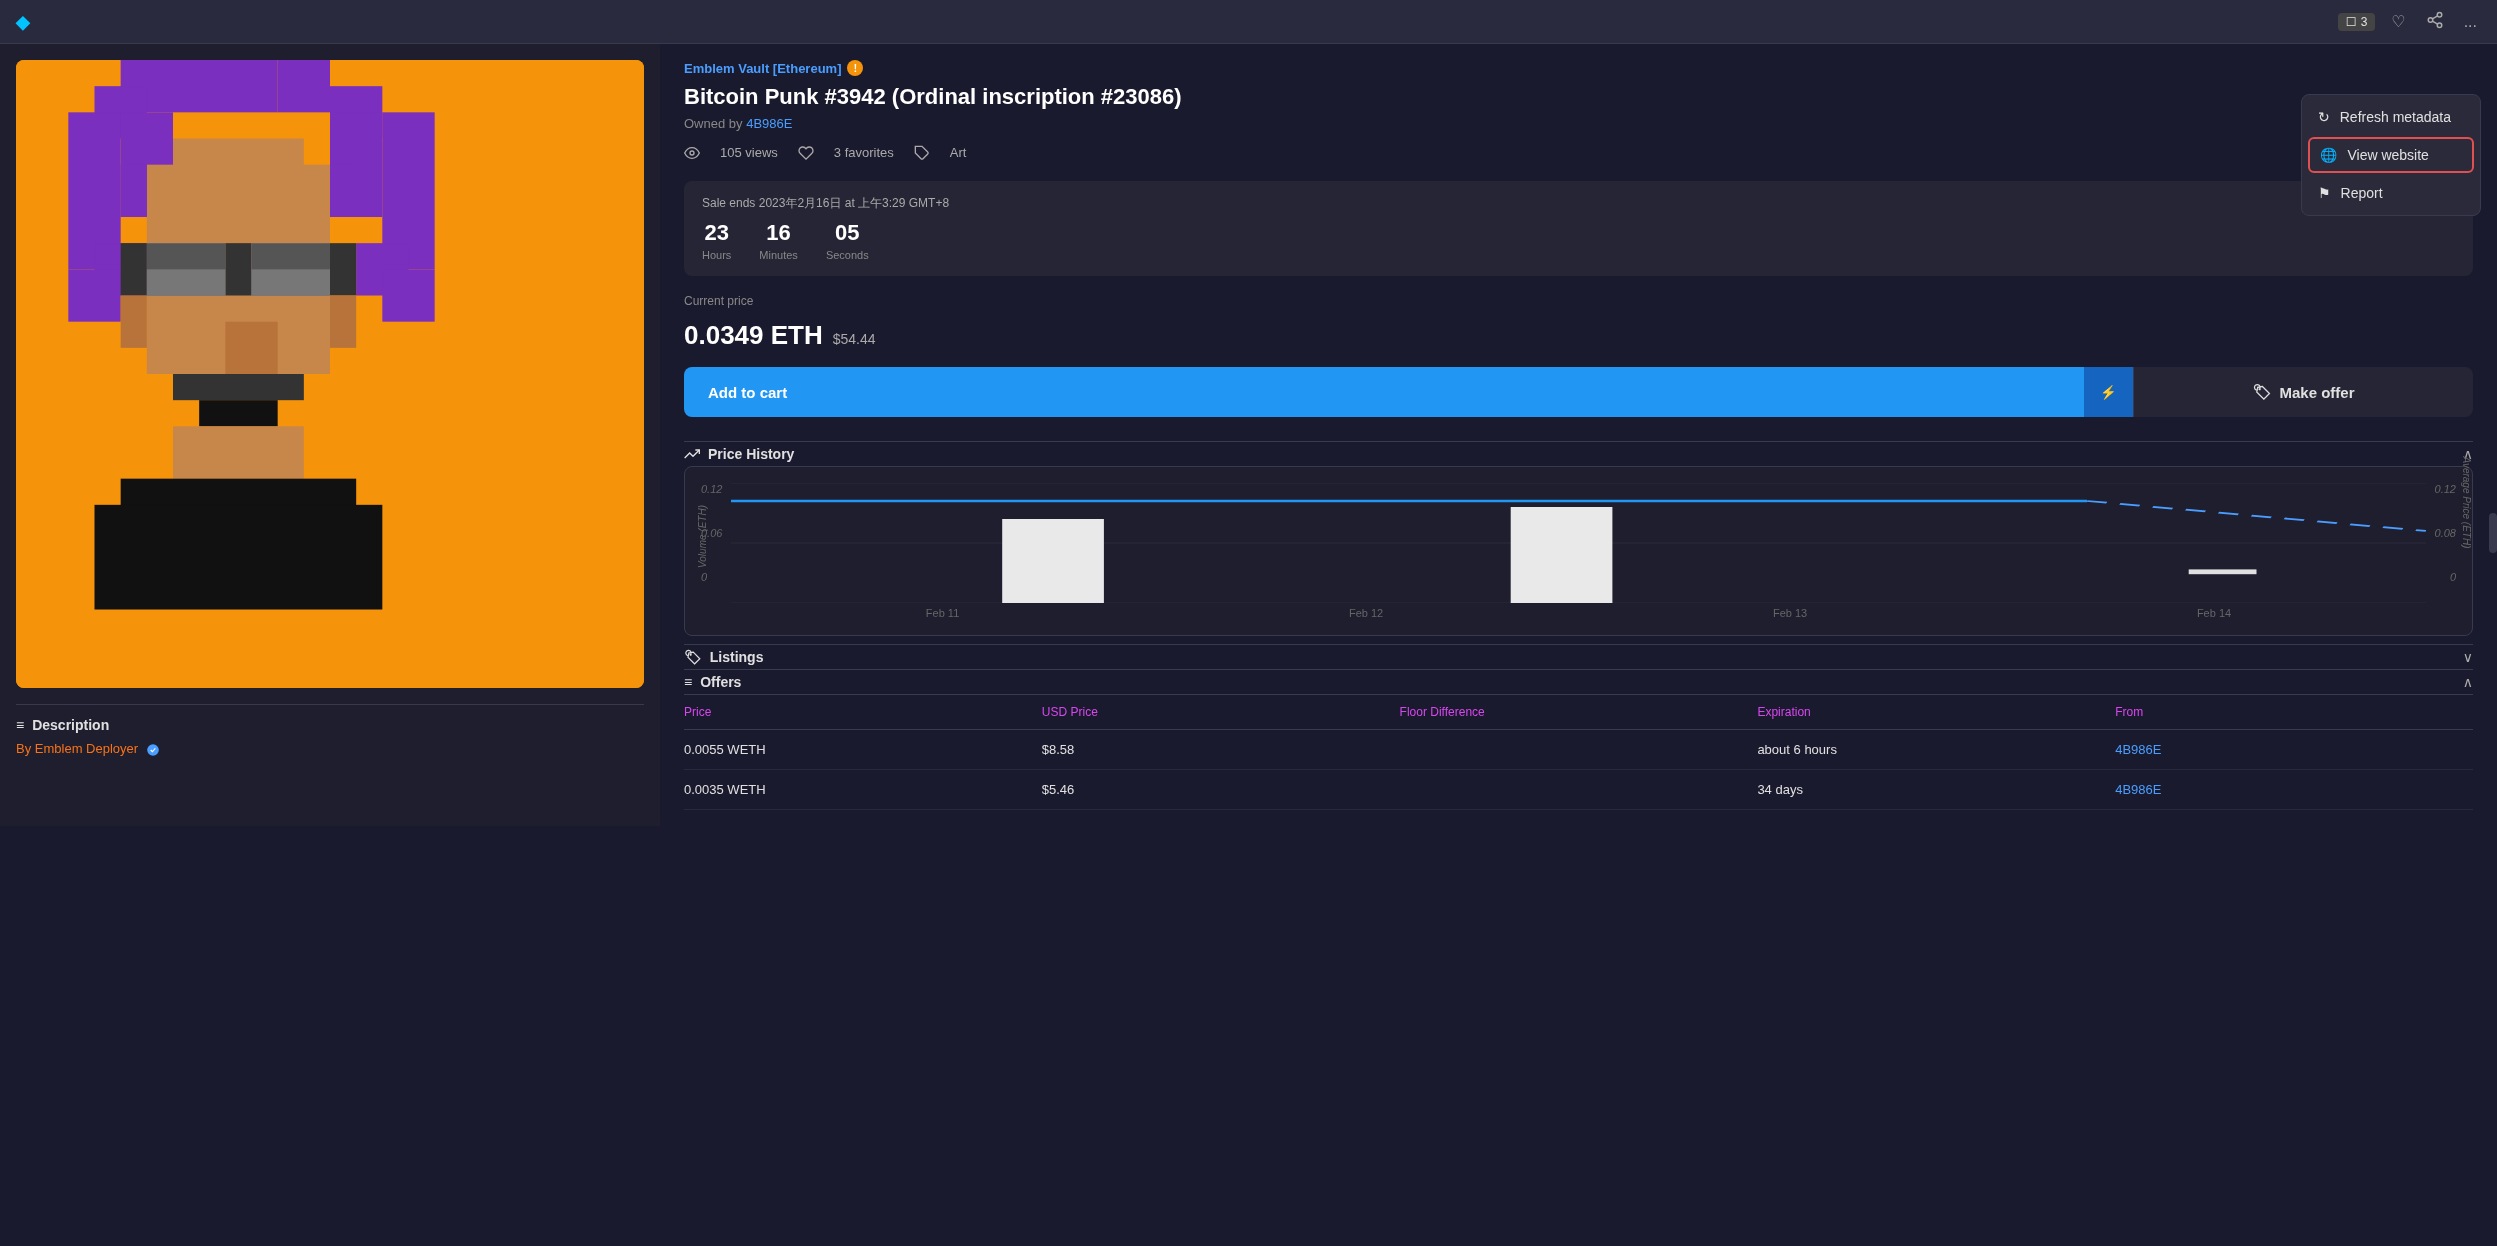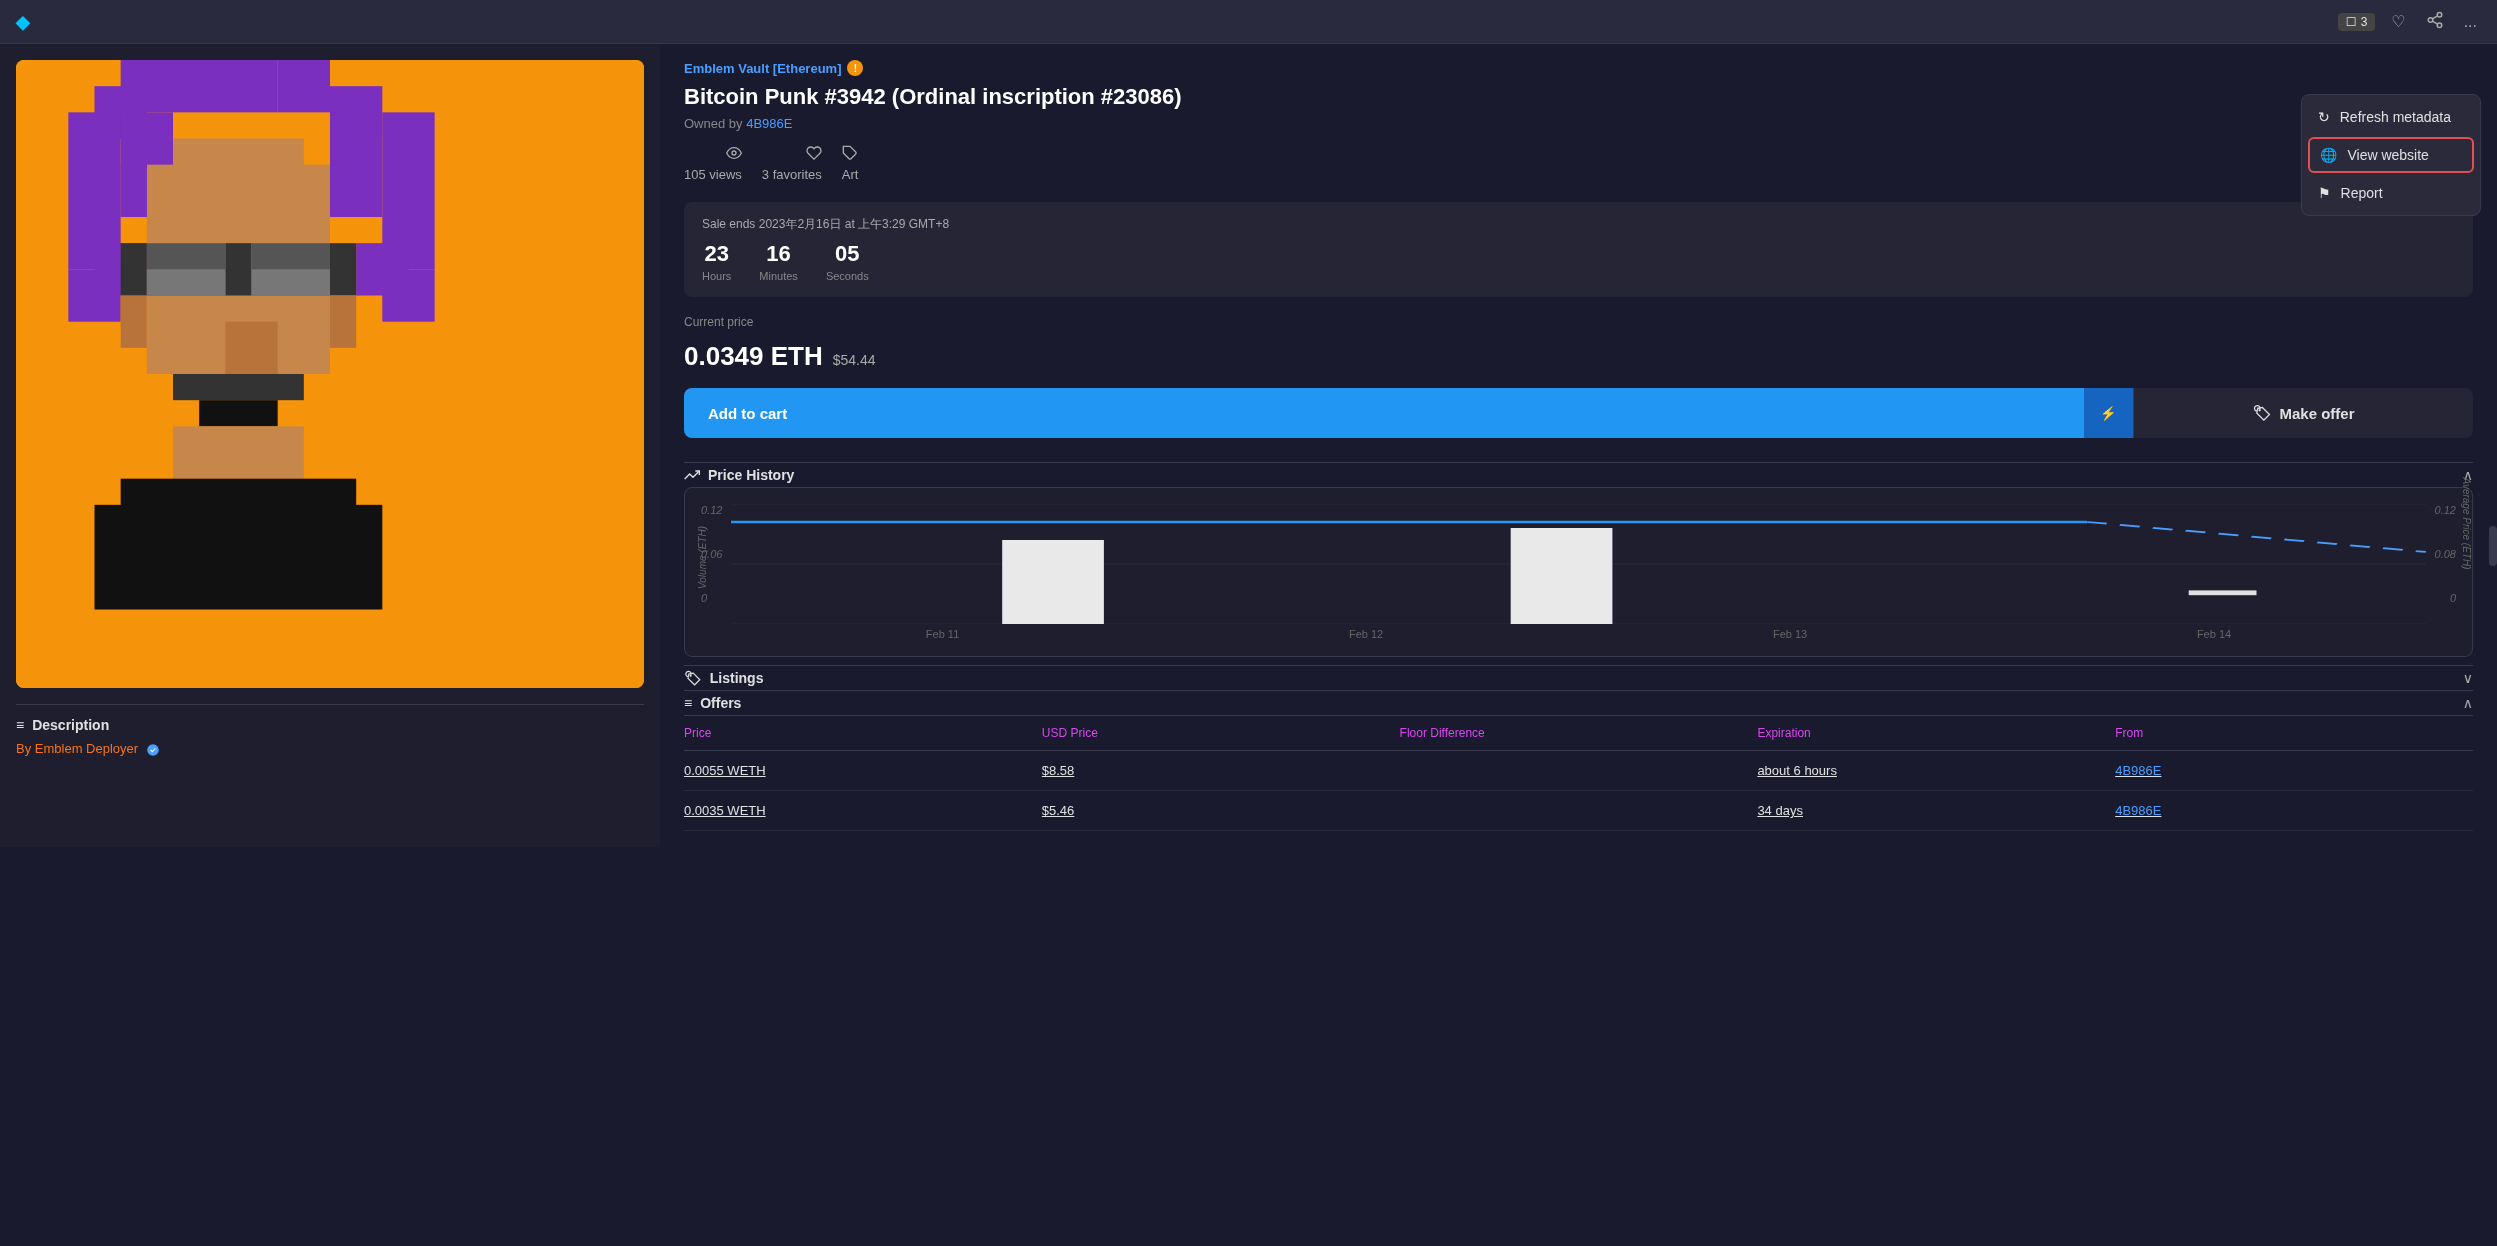--- a/index.html
+++ b/index.html
@@ -166,23 +166,22 @@
     .stats-row {
       display: flex;
       align-items: center;
       gap: 20px;
       margin-bottom: 20px;
       color: #aaa;
       font-size: 13px;
     }
     .stat-item {
       display: flex;
-      align-items: flex-end;
-      gap: 6px;
-      flex-direction: column;
+      align-items: flex-start;
+      gap: 20px;
     }
 
     
     .sale-box {
       background: #252535;
       border-radius: 8px;
       padding: 14px 18px;
       margin-bottom: 18px;
     }
     .sale-ends-text {
@@ -355,21 +354,20 @@
       font-size: 12px;
       color: #d946ef;
     }
     .table-data-row {
       display: grid;
       grid-template-columns: 1fr 1fr 1fr 1fr 1fr;
       padding: 12px 0;
       border-bottom: 1px solid #2a2a3a;
       font-size: 13px;
       align-items: center;
-      text-decoration: underline;
     }
     .table-link {
       color: #4a9eff;
       text-decoration: none;
     }
 
     
     .icon-btn {
       background: none;
       border: none;

